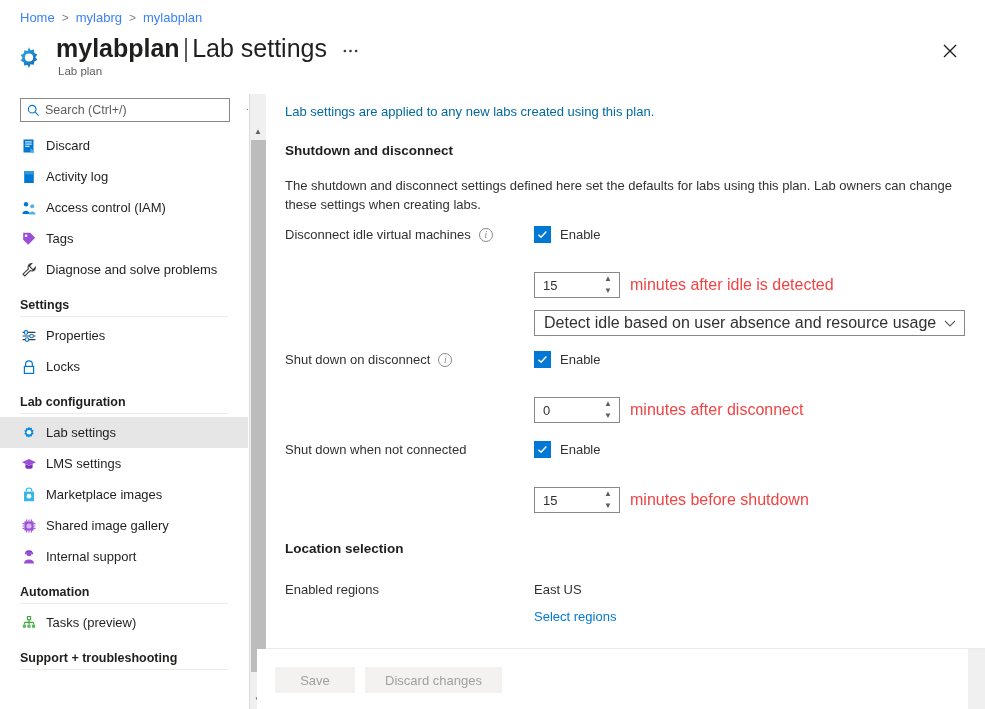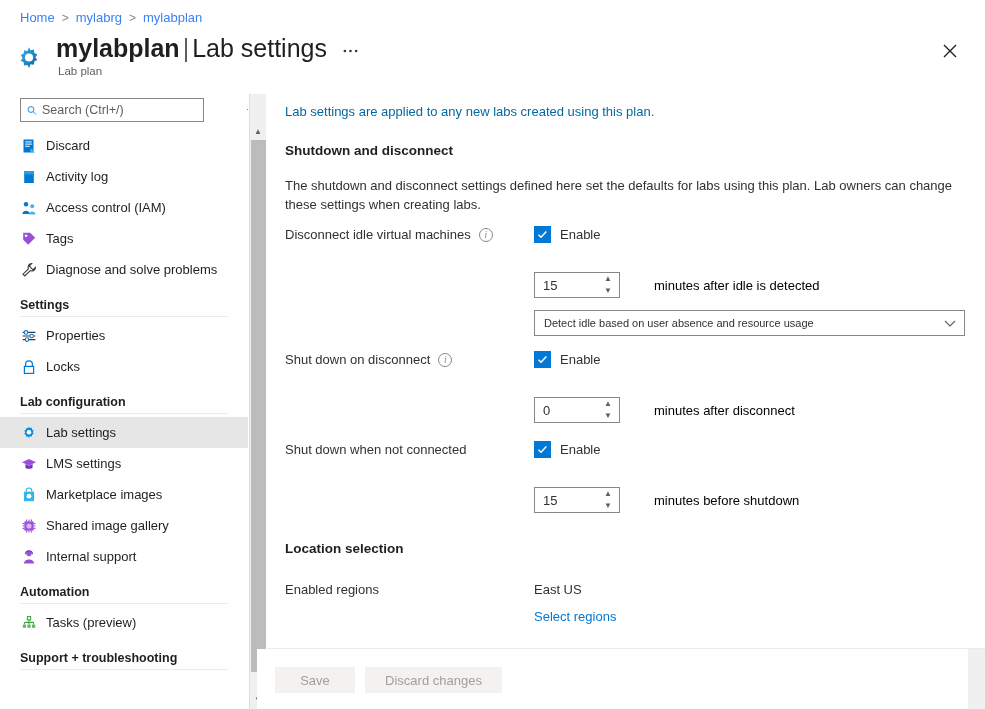--- a/index.html
+++ b/index.html
@@ -48,21 +48,21 @@
     justify-content: center; cursor: pointer;
   }
 
   
   .left-nav {
     position: absolute; left: 0; top: 94px;
     width: 248px; height: 615px; background: #ffffff; overflow: hidden;
   }
   .search-wrap { position: absolute; left: 20px; top: 4px; width: 210px; }
   .search-box {
-    width: 184px; height: 24px; border: 1px solid #8a8886;
+    width: 210px; height: 24px; border: 1px solid #8a8886;
     display: flex; align-items: center; padding-left: 6px; background: #fff;
   }
   .search-input {
     border: none; outline: none; font-size: 12.5px; color: #323130;
     background: transparent; width: 176px; margin-left: 5px;
     font-family: "Liberation Sans", sans-serif;
   }
   .search-input::placeholder { color: #605e5c; }
   .collapse-btn {
     position: absolute; left: 241px; top: 4px;
@@ -151,28 +151,28 @@
     font-size: 13px; color: #323130; background: transparent;
     font-family: "Liberation Sans", sans-serif;
   }
   .spin-btns {
     width: 22px; display: flex; flex-direction: column;
   }
   .spin-btns div {
     flex: 1; display: flex; align-items: center; justify-content: center;
     cursor: pointer; color: #605e5c; font-size: 8px; line-height: 1;
   }
-  .unit-text { font-size: 13px; color: #000000; margin-left: 24px; }
+  .unit-text { font-size: 16px; color: #ef4444; }
 
   .select-box {
     width: 431px; height: 26px; border: 1px solid #8a8886; background: #fff;
     display: flex; align-items: center; justify-content: space-between;
     padding: 0 8px 0 9px; cursor: pointer;
   }
-  .select-box span.val { font-size: 11px; color: #323130; }
+  .select-box span.val { font-size: 16px; color: #323130; }
   .chev { color: #605e5c; font-size: 10px; }
 
   .static-val { font-size: 13px; color: #323130; }
   .link { font-size: 13px; color: #0078d4; cursor: pointer; }
 
   
   .footer-rule {
     position: absolute; left: 267px; top: 648px; width: 718px; height: 1px;
     background: #edebe9;
   }

